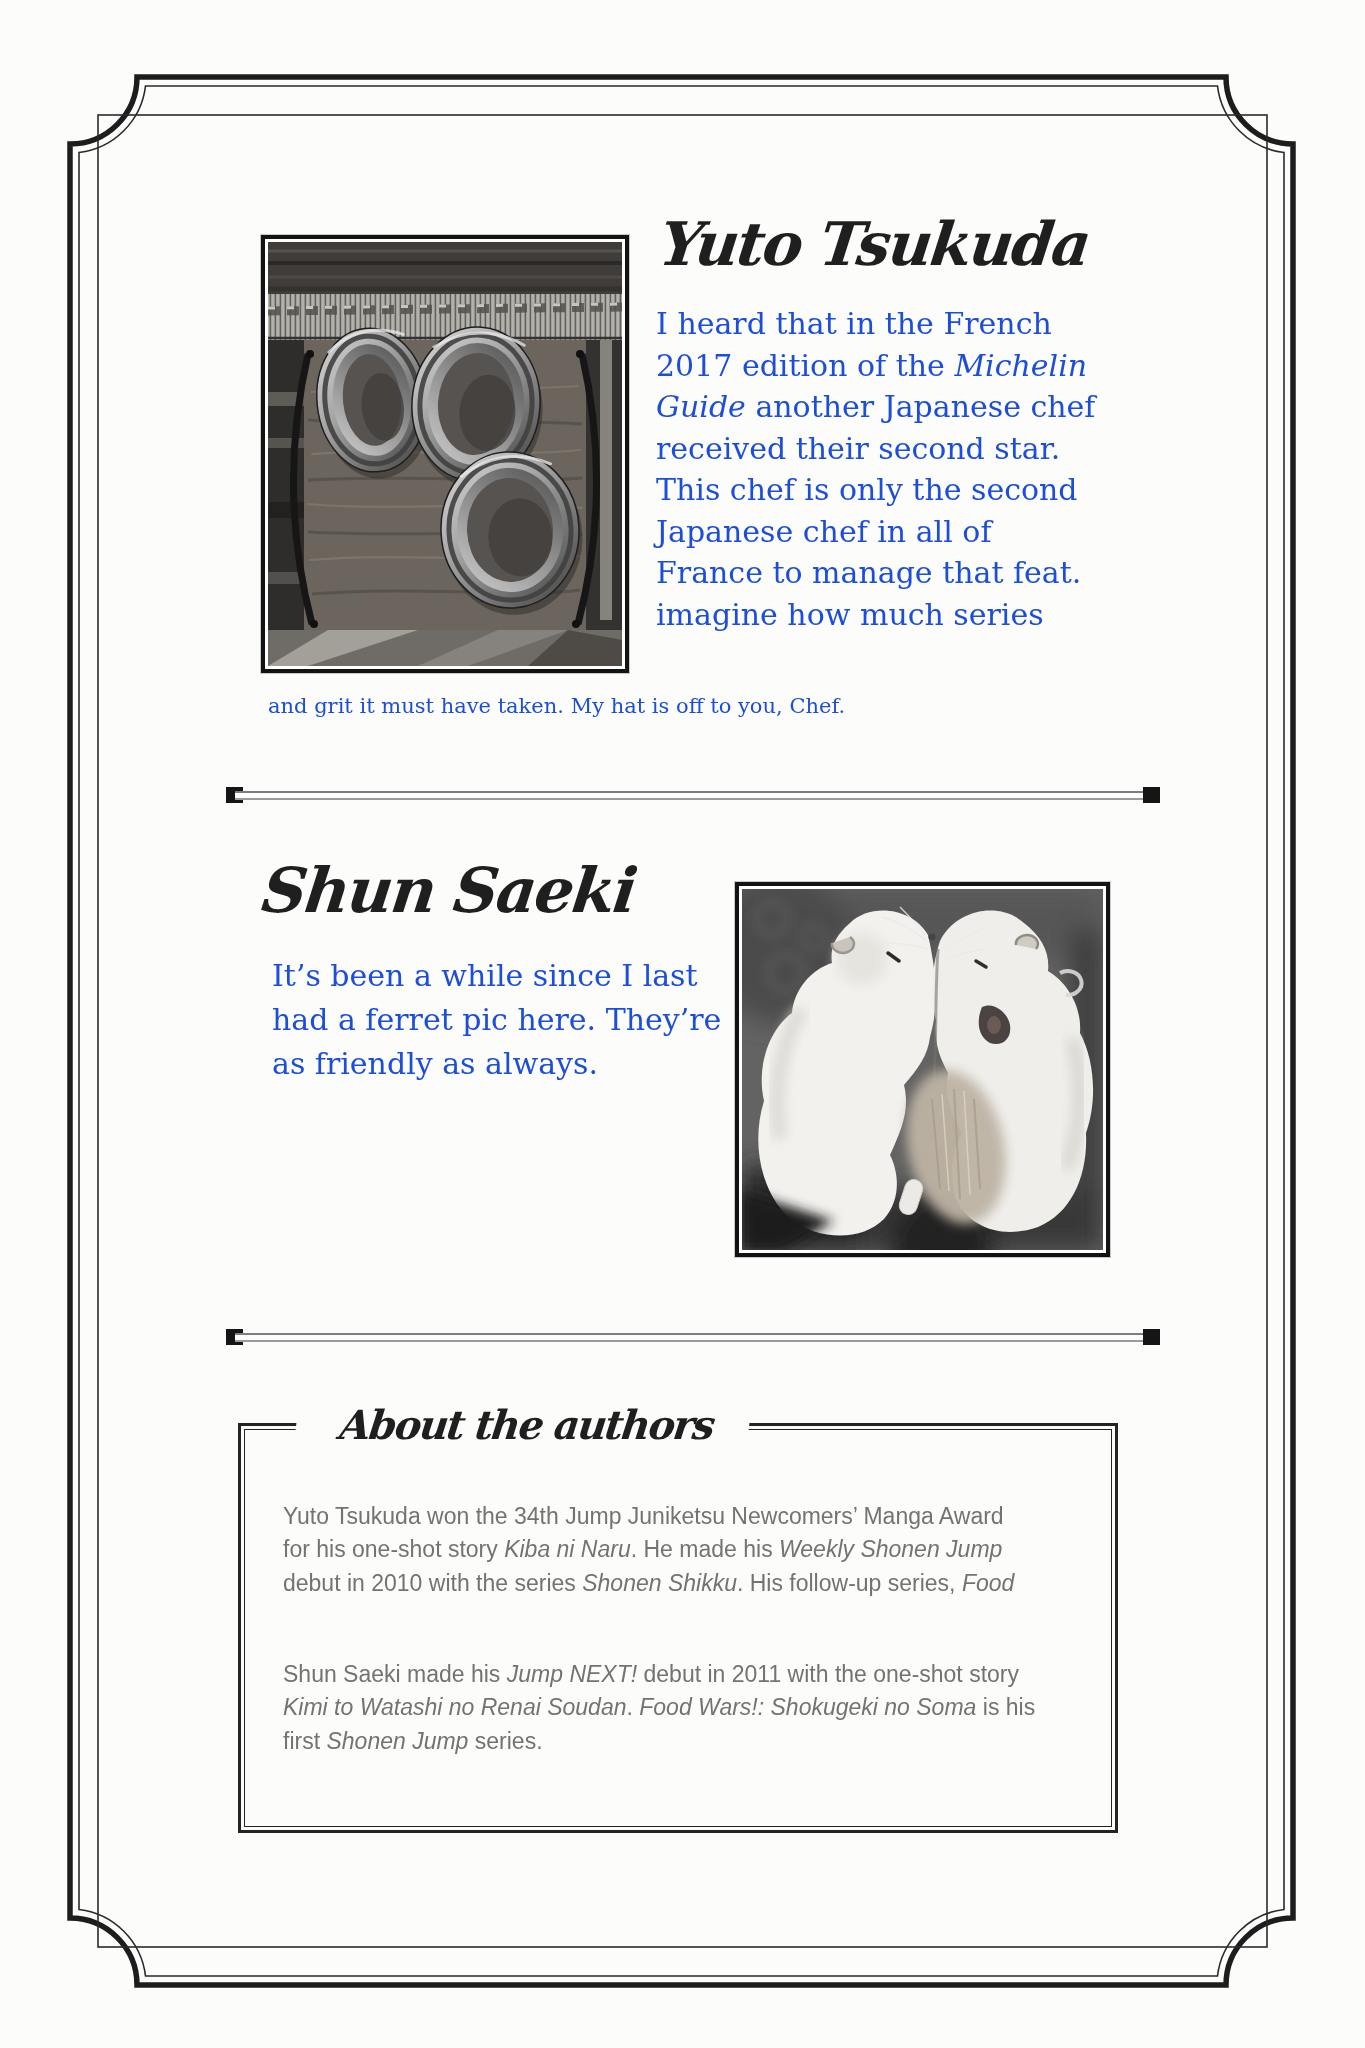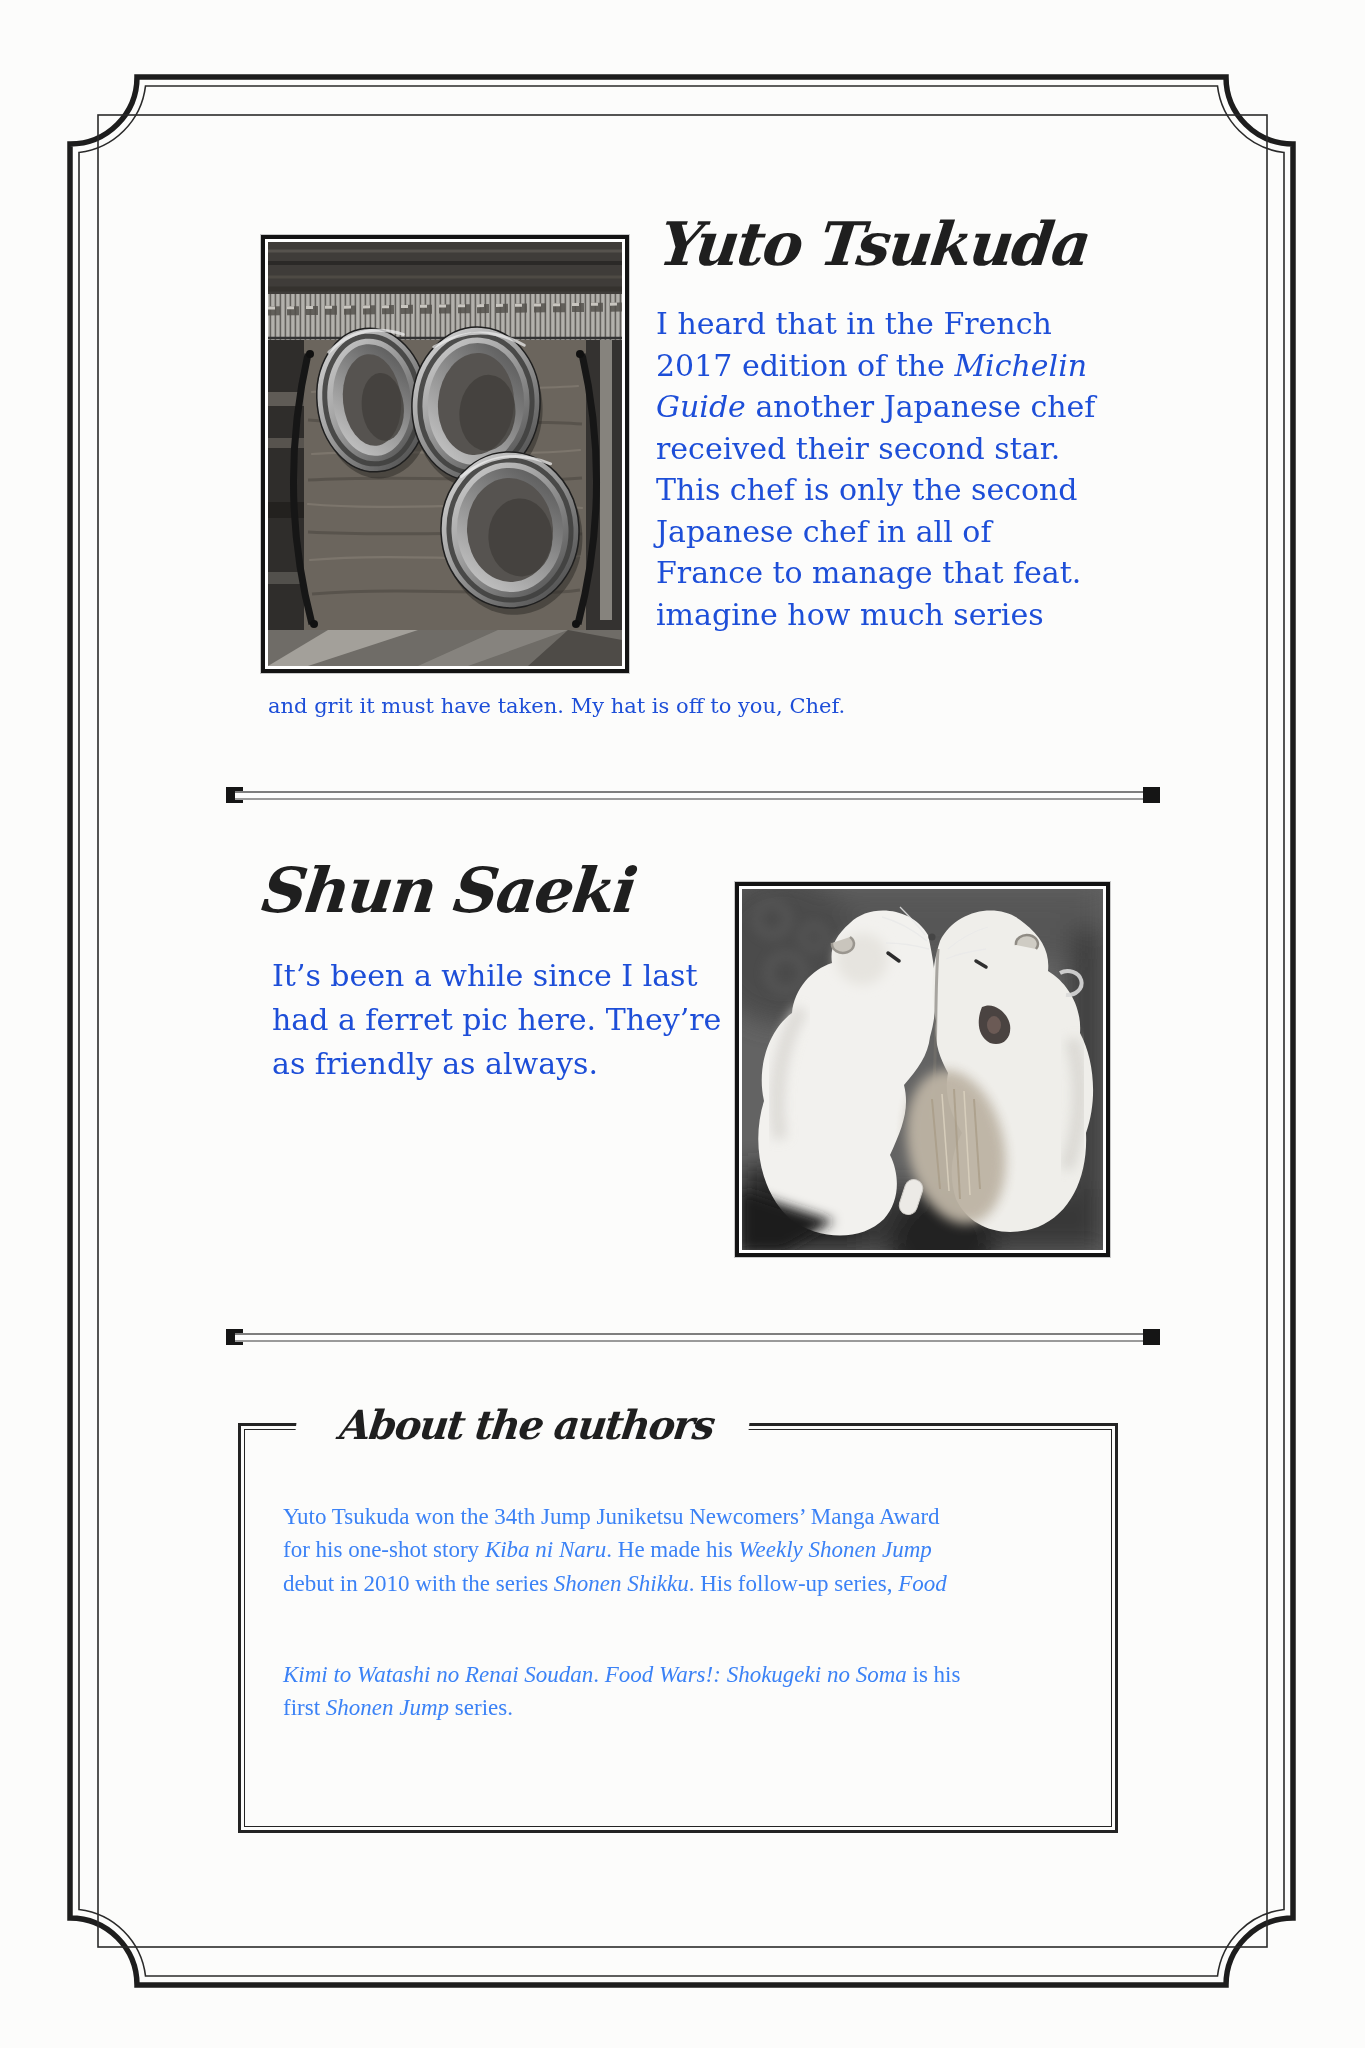--- a/index.html
+++ b/index.html
@@ -38,21 +38,21 @@
                 border-top:2px solid #7e7e7e;border-bottom:2px solid #9a9a9a;background:#fdfdfd;}
   .divider .sq{position:absolute;top:0;width:17px;height:16px;background:#151515;}
   .divider .sq.l{left:0;} .divider .sq.r{right:0;}
 
   
   .about-box{position:absolute;left:238px;top:1423px;width:880px;height:410px;
              border:3.5px solid #242424;box-sizing:border-box;}
   .about-inner{position:absolute;inset:3px;border:1.6px solid #242424;}
   .about-title{position:absolute;left:52px;top:-27px;font-size:40px;line-height:52px;
                background:#fcfcfb;padding:0 36px 0 44px;}
-  .sans{font-family:Liberation Serif, serif;color:#3b82f6;}
+  .sans{font-family:Liberation Sans, sans-serif;color:#737373;}
   .about-p{position:absolute;left:42px;font-size:23px;line-height:33.4px;}
   .p1{top:74px;} .p2{top:232px;}
 </style>
 </head>
 <body>
 
 <div class="page">
 
   <svg class="frame" width="1365" height="2048" viewBox="0 0 1365 2048" fill="none">
     <path d="M70,1918 L70,144 A67,67 0 0 0 137,77 L1226,77 A67,67 0 0 0 1293,144 L1293,1918 A67,67 0 0 0 1226,1985 L137,1985 A67,67 0 0 0 70,1918 Z" stroke="#1d1d1d" stroke-width="5.5"></path>
@@ -266,18 +266,19 @@
 
   <div class="about-box">
     <div class="about-inner"></div>
     <div class="script about-title">About the authors</div>
     <div class="sans about-p p1">
         <div class="tline"><span>Yuto Tsukuda won the 34th Jump Juniketsu Newcomers’ Manga Award</span></div>
         <div class="tline"><span>for his one-shot story </span><span class="it">Kiba ni Naru</span><span>. He made his </span><span class="it">Weekly Shonen Jump</span></div>
         <div class="tline"><span>debut in 2010 with the series </span><span class="it">Shonen Shikku</span><span>. His follow-up series, </span><span class="it">Food</span></div>
       </div>
     <div class="sans about-p p2">
+        <div class="tline"><span>Shun Saeki made his </span><span class="it">Jump NEXT!</span><span> debut in 2011 with the one-shot story</span></div>
         <div class="tline"><span class="it">Kimi to Watashi no Renai Soudan</span><span>. </span><span class="it">Food Wars!: Shokugeki no Soma</span><span> is his</span></div>
         <div class="tline"><span>first </span><span class="it">Shonen Jump</span><span> series.</span></div>
       </div>
   </div>
 
 </div>
 
 </body></html>

